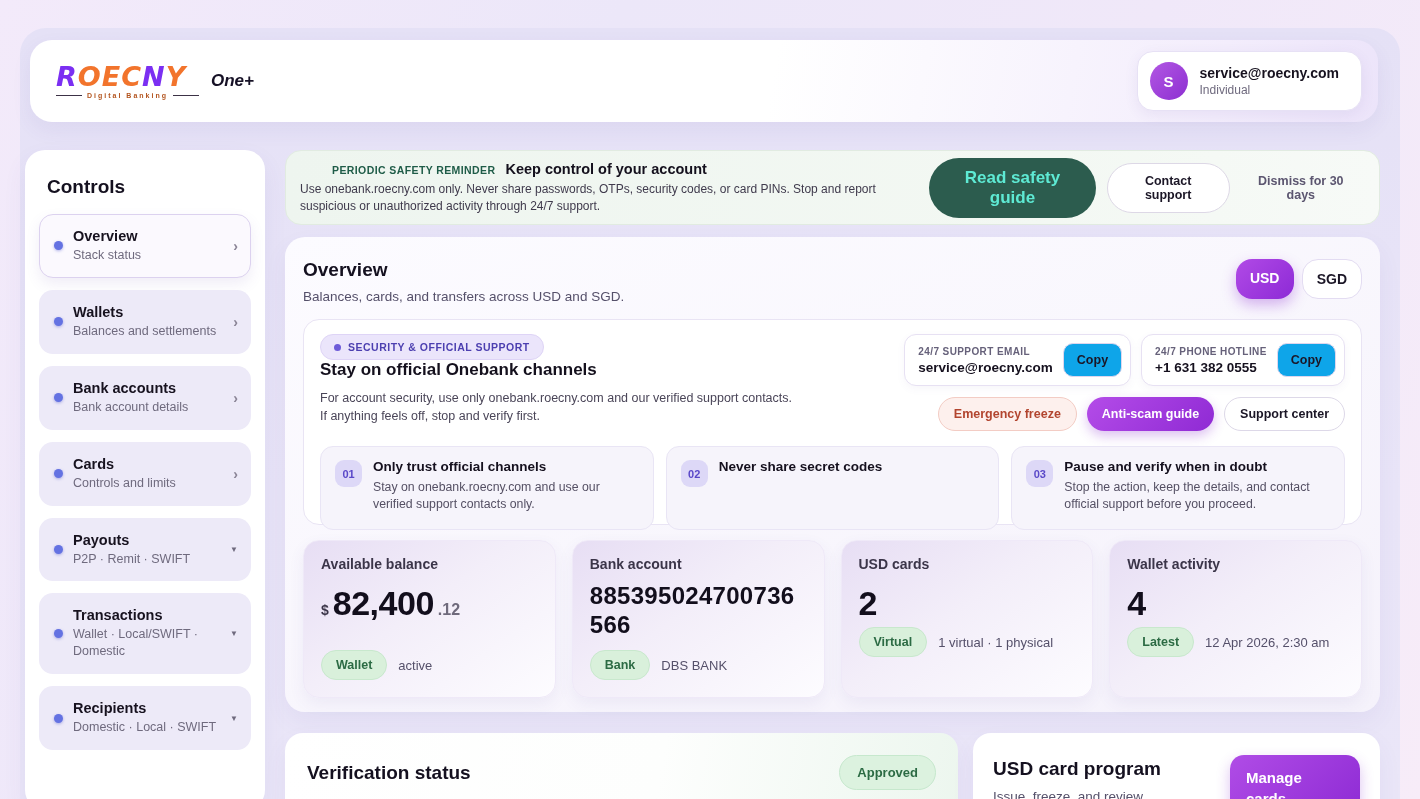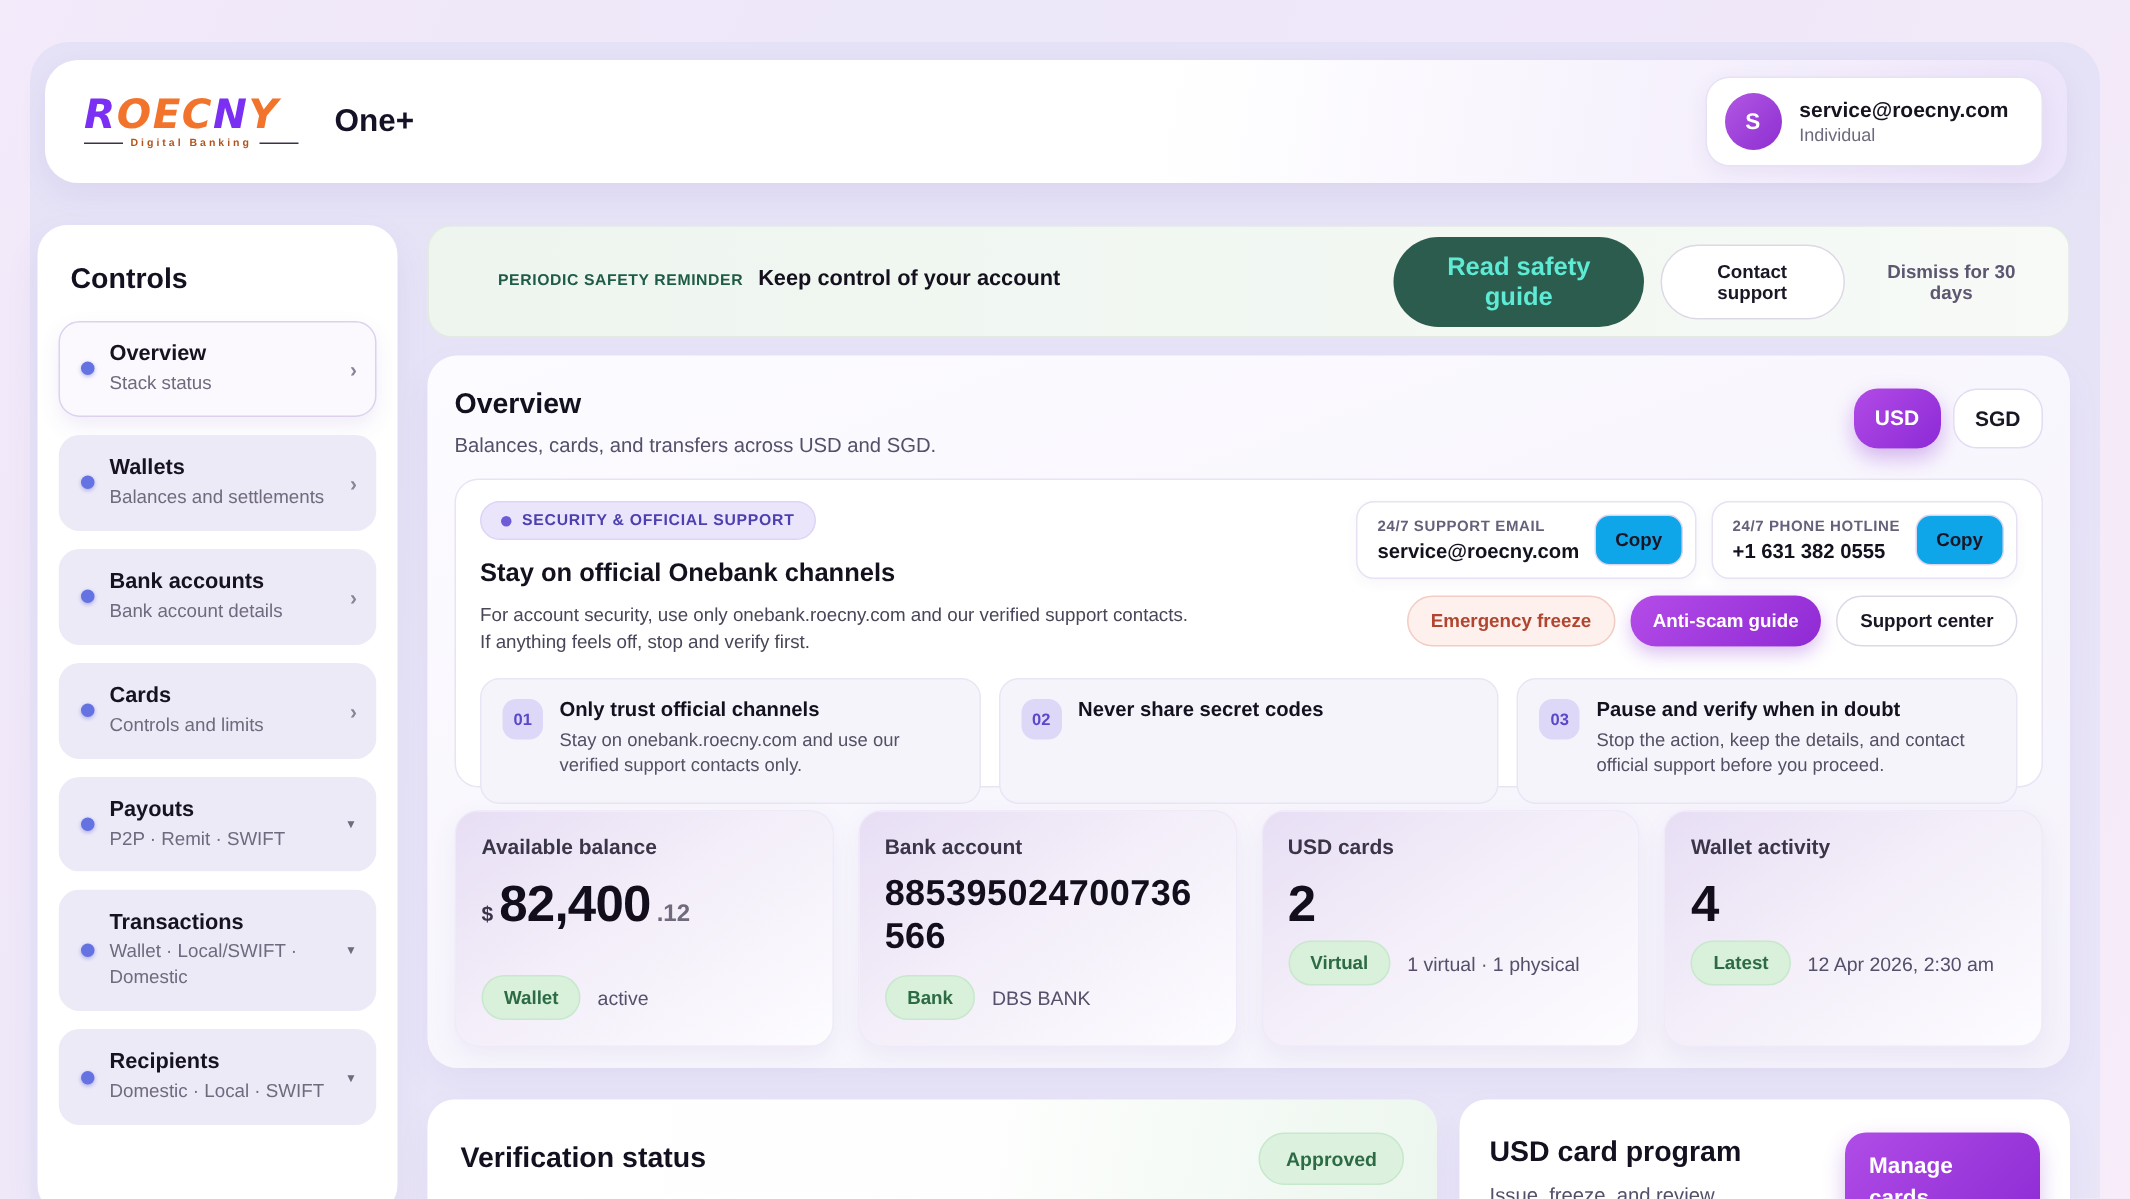--- a/index.html
+++ b/index.html
@@ -20,21 +20,21 @@
     background:linear-gradient(100deg,#ffffff 0%,#ffffff 55%,#f3edfc 88%,#ece4fa 100%);
     border-radius:22px; box-shadow:0 8px 20px rgba(90,70,150,.07);
     display:flex; align-items:center; padding:0 16px 0 26px;
   }
   .logo-wrap { display:flex; align-items:center; gap:12px; }
   .logo-word { font-family:"DejaVu Sans", sans-serif; font-weight:800; font-style:italic; font-size:27px; letter-spacing:1px; line-height:1; }
   .l-p { color:#7b2ff2; } .l-o { color:#f2742c; }
   .logo-tag { display:flex; align-items:center; gap:5px; margin-top:2px; }
   .logo-tag .dash { height:1px; width:26px; background:#3c3246; }
   .logo-tag .tag-text { font-size:7px; font-weight:700; letter-spacing:2px; color:#b3541e; text-transform:capitalize; }
-  .product { font-size:21px; font-weight:800; color:#161126; margin-left:12px; }
+  .product { font-size:17px; font-weight:800; color:#161126; margin-left:0;font-style:italic; }
   .account-chip {
     margin-left:auto; display:flex; align-items:center; gap:12px;
     background:#ffffff; border:1px solid #e7e1f5; border-radius:16px;
     padding:10px 22px 10px 12px; box-shadow:0 4px 14px rgba(90,70,150,.08);
   }
   .avatar {
     width:38px; height:38px; border-radius:50%; color:#fff;
     background:linear-gradient(135deg,#b257e3 0%,#8d2fd1 100%);
     display:flex; align-items:center; justify-content:center; font-size:15px; font-weight:700;
   }
@@ -110,21 +110,21 @@
     padding:14px 16px 14px 16px; height:206px;
   }
   .sec-top { display:flex; }
   .sec-left { width:540px; }
   .sec-badge {
     display:inline-flex; align-items:center; gap:7px;
     background:#ebe5fb; border:1px solid #ded4f6; border-radius:999px;
     padding:6px 13px; font-size:10.5px; font-weight:800; letter-spacing:.5px; color:#4c3fb0;
   }
   .sec-badge .bdot { width:7px; height:7px; border-radius:50%; background:#6d5bd8; }
-  .sec-title { font-size:17px; font-weight:800; color:#14101d; margin-top:12px; }
+  .sec-title { font-size:17px; font-weight:800; color:#14101d; }
   .sec-body { font-size:12.5px; color:#4a4558; line-height:1.45; margin-top:9px; }
   .sec-right { margin-left:auto; display:flex; flex-direction:column; align-items:flex-end; }
   .contact-row { display:flex; gap:10px; }
   .contact-box {
     background:#fff; border:1px solid #e7e1f3; border-radius:12px;
     display:flex; align-items:center; gap:10px; padding:8px 8px 8px 13px;
     box-shadow:0 3px 8px rgba(90,70,150,.05);
   }
   .c-label { font-size:10px; font-weight:800; letter-spacing:.4px; color:#66617a; }
   .c-value { font-size:13.5px; font-weight:800; color:#15101e; margin-top:3px; }
@@ -303,20 +303,21 @@
       <span class="chev caret">▼</span>
     </div>
   </div>
 
   <div class="banner">
     <div class="banner-text">
       <div class="banner-l1">
         <span class="banner-kicker">PERIODIC SAFETY REMINDER</span>
         <span class="banner-title">Keep control of your account</span>
       </div>
+      <div class="banner-body">Use onebank.roecny.com only. Never share passwords, OTPs, security codes, or card PINs. Stop and report suspicious or unauthorized activity through 24/7 support.</div>
     </div>
     <div class="banner-actions">
       <button class="btn-green">Read safety guide</button>
       <button class="btn-white">Contact support</button>
       <button class="btn-dismiss">Dismiss for 30 days</button>
     </div>
   </div>
 
   <div class="overview">
     <div class="ov-head">

